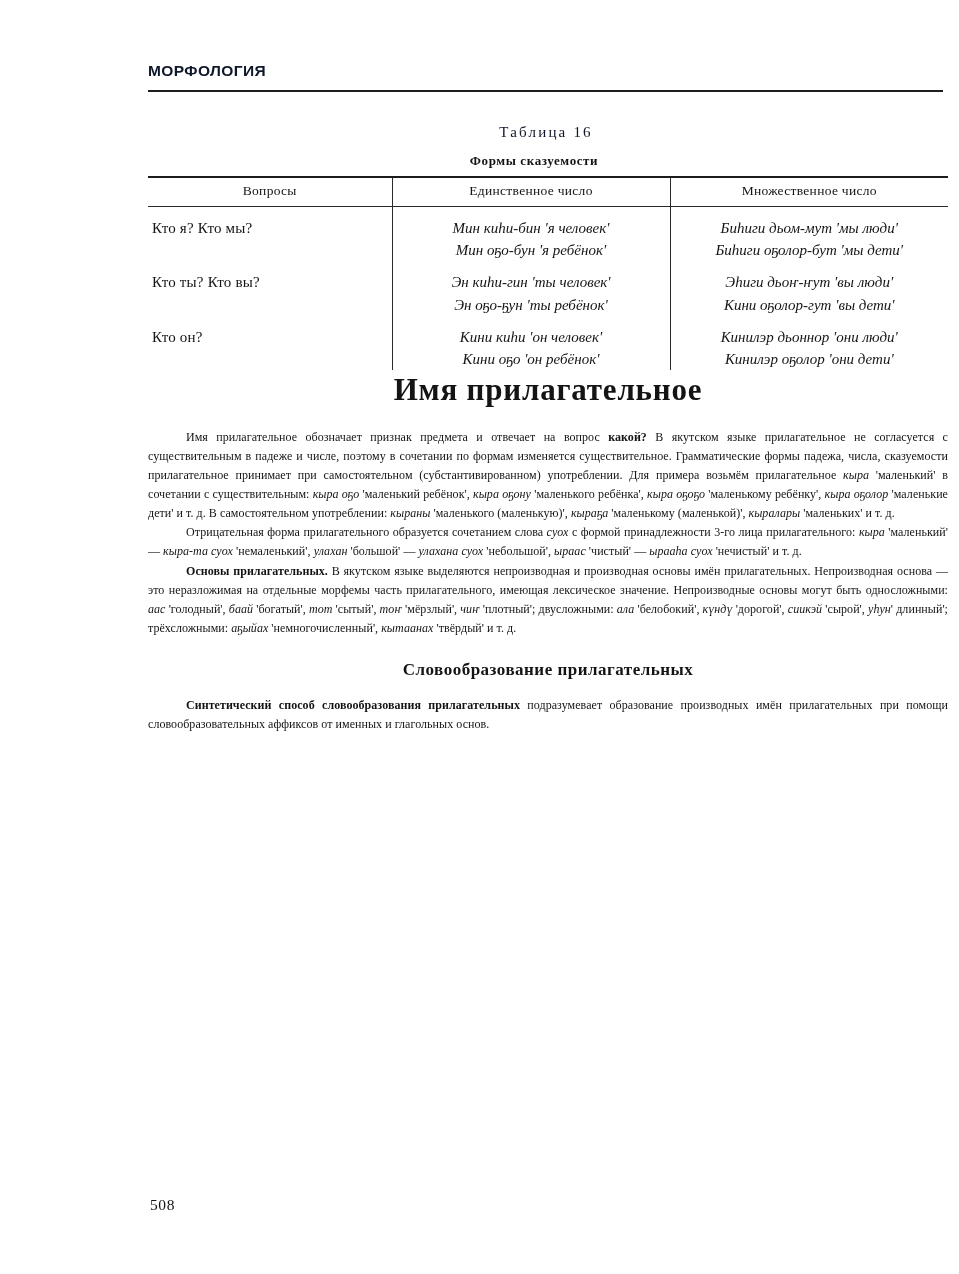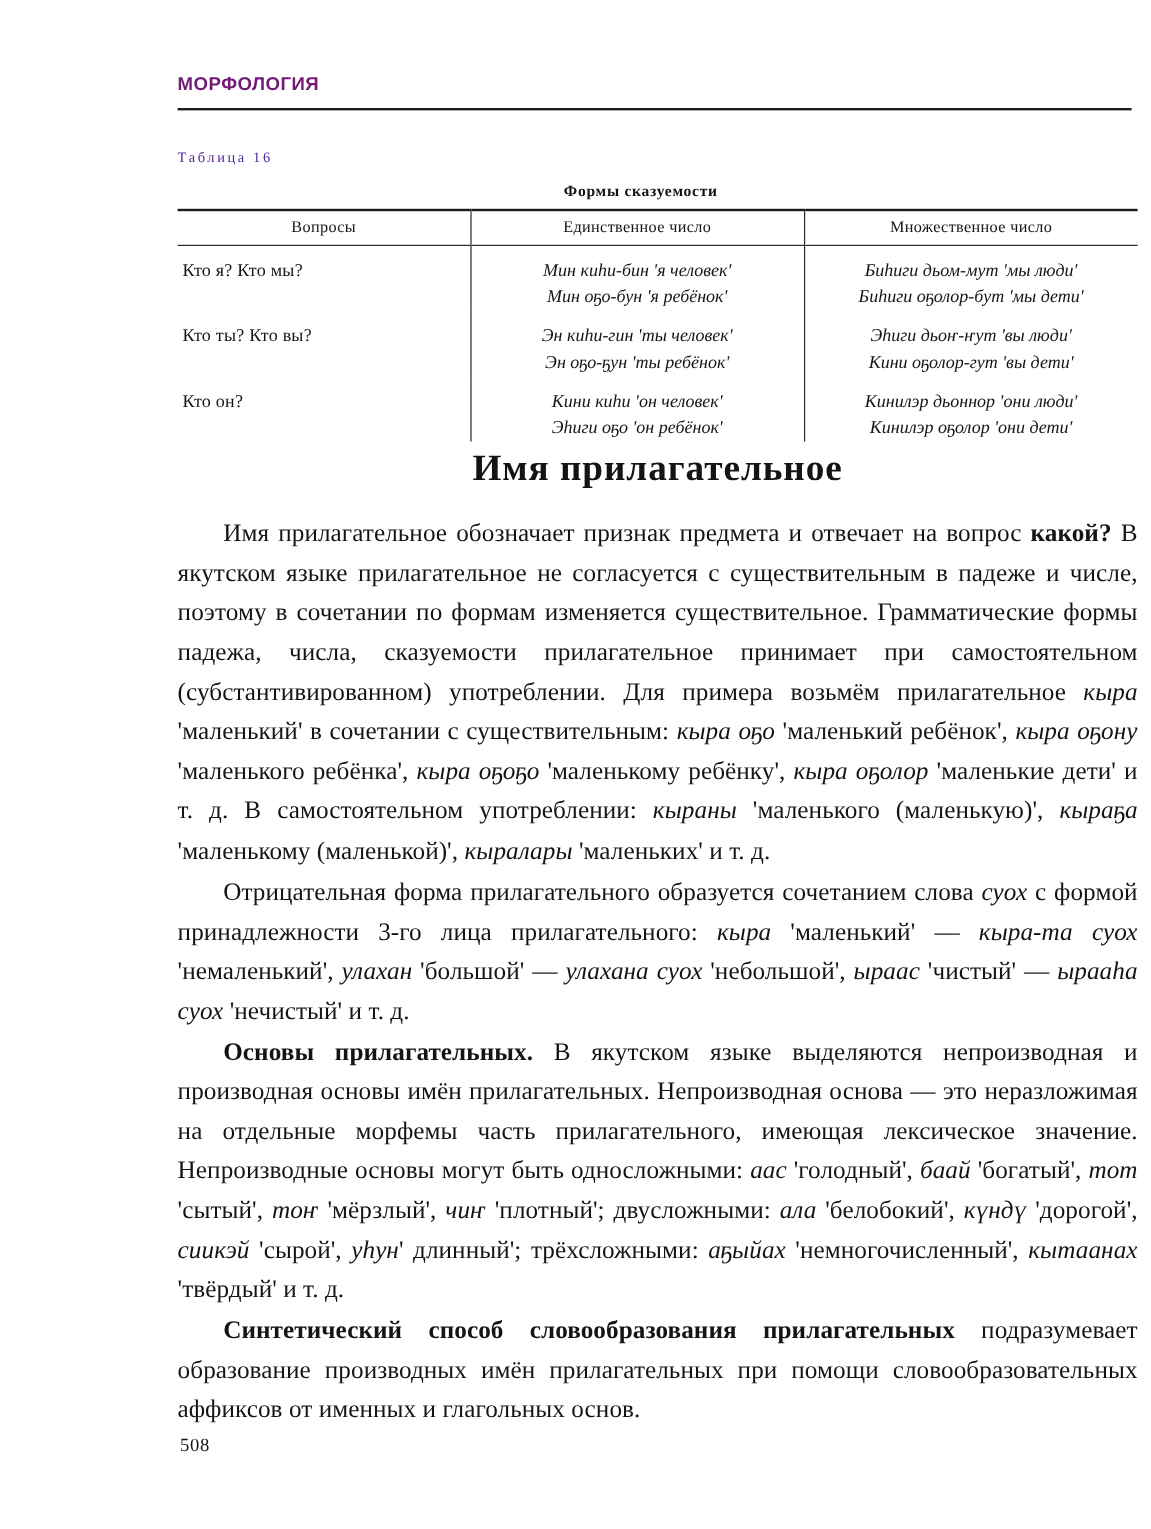--- a/index.html
+++ b/index.html
@@ -30,44 +30,44 @@
     position: absolute;
     left: 148px;
     top: 62px;
     width: 795px;
   }
   .runhead-title {
     font-family: "Liberation Sans", "DejaVu Sans", sans-serif;
     font-weight: bold;
     font-size: 15.5px;
     letter-spacing: 0.4px;
-    color: #701a75;
+    color: #0f172a;
     display: inline-block;
   }
   .runhead-rule {
     position: absolute;
     left: 0;
     top: 28px;
     width: 795px;
     height: 0;
     border-top: 2.2px solid #1d1d1d;
   }
 
   
   .tablewrap {
     position: absolute;
     left: 148px;
     top: 124px;
     width: 800px;
   }
   .table-number {
-    text-align: left;
-    font-size: 12px;
+    text-align: center;
+    font-size: 15px;
     letter-spacing: 2.2px;
-    color: #4c1d95;
+    color: #0f172a;
     padding-right: 4px;
   }
   .table-caption {
     text-align: center;
     font-weight: bold;
     font-size: 13px;
     letter-spacing: 0.6px;
     margin-top: 12px;
     margin-left: -28px;
   }
@@ -133,21 +133,21 @@
   }
   h3.subsection {
     font-size: 17px;
     font-weight: bold;
     text-align: center;
     letter-spacing: 0.5px;
     margin: 22px 0 16px 0;
   }
   p.para {
     margin: 0 0 0 0;
-    font-size: 21px;
+    font-size: 12px;
     line-height: 1.575;
     text-align: justify;
     text-indent: 38px;
     letter-spacing: 0.05px;
     hyphens: manual;
   }
   p.para + p.para { margin-top: 1px; }
   .it { font-style: italic; }
   .bd { font-weight: bold; }
 
@@ -213,21 +213,21 @@
             <div class="formline f-plur">Эһиги дьоҥ-ҥут 'вы люди'</div>
             <div class="formline f-plur">Кини оҕолор-гут 'вы дети'</div>
           </td>
         </tr>
         <tr>
           <td class="qcell">
             <div class="qline">Кто он?</div>
           </td>
           <td class="form">
             <div class="formline f-sing">Кини киһи 'он человек'</div>
-            <div class="formline f-sing">Эһиги оҕо 'он ребёнок'</div>
+            <div class="formline f-sing">Кини оҕо 'он ребёнок'</div>
           </td>
           <td class="form">
             <div class="formline f-plur">Кинилэр дьоннор 'они люди'</div>
             <div class="formline f-plur">Кинилэр оҕолор 'они дети'</div>
           </td>
         </tr>
       </tbody>
     </table>
   </div>
 
@@ -235,20 +235,21 @@
 
     <h2 class="section">Имя  прилагательное</h2>
 
     <p class="para"><span>Имя прилагательное обозначает признак предмета и отвечает на вопрос </span><span class="bd">какой?</span><span> В якутском языке прилагательное не согласуется с существительным в падеже и числе, поэтому в сочетании по формам изменяется существительное. Грамматические формы падежа, числа, сказуемости прилагательное принимает при самостоятельном (субстантивированном) употреблении. Для примера возьмём прилагательное </span><span class="it">кыра</span><span> 'маленький' в сочетании с существительным: </span><span class="it">кыра оҕо</span><span> 'маленький ребёнок', </span><span class="it">кыра оҕону</span><span> 'маленького ребёнка', </span><span class="it">кыра оҕоҕо</span><span> 'маленькому ребёнку', </span><span class="it">кыра оҕолор</span><span> 'маленькие дети' и т. д. В самостоятельном употреблении: </span><span class="it">кыраны</span><span> 'маленького (маленькую)', </span><span class="it">кыраҕа</span><span> 'маленькому (маленькой)', </span><span class="it">кыралары</span><span> 'маленьких' и т. д.</span></p>
 
     <p class="para"><span>Отрицательная форма прилагательного образуется сочетанием слова </span><span class="it">суох</span><span> с формой принадлежности 3-го лица прилагательного: </span><span class="it">кыра</span><span> 'маленький' — </span><span class="it">кыра-та суох</span><span> 'немаленький', </span><span class="it">улахан</span><span> 'большой' — </span><span class="it">улахана суох</span><span> 'небольшой', </span><span class="it">ыраас</span><span> 'чистый' — </span><span class="it">ырааһа суох</span><span> 'нечистый' и т. д.</span></p>
 
     <p class="para"><span class="bd">Основы прилагательных.</span><span> В якутском языке выделяются непроизводная и производная основы имён прилагательных. Непроизводная основа — это неразложимая на отдельные морфемы часть прилагательного, имеющая лексическое значение. Непроизводные основы могут быть односложными: </span><span class="it">аас</span><span> 'голодный', </span><span class="it">баай</span><span> 'богатый', </span><span class="it">тот</span><span> 'сытый', </span><span class="it">тоҥ</span><span> 'мёрзлый', </span><span class="it">чиҥ</span><span> 'плотный'; двусложными: </span><span class="it">ала</span><span> 'белобокий', </span><span class="it">күндү</span><span> 'дорогой', </span><span class="it">сиикэй</span><span> 'сырой', </span><span class="it">уһун</span><span>' длинный'; трёхсложными: </span><span class="it">аҕыйах</span><span> 'немногочисленный', </span><span class="it">кытаанах</span><span> 'твёрдый' и т. д.</span></p>
 
 
+    <h3 class="subsection">Словообразование  прилагательных</h3>
 
     <p class="para"><span class="bd">Синтетический способ словообразования прилагательных</span><span> подразумевает образование производных имён прилагательных при помощи словообразовательных аффиксов от именных и глагольных основ.</span></p>
 
   </div>
 
   <div class="folio">508</div>
 
 </div>
 
 </body></html>

